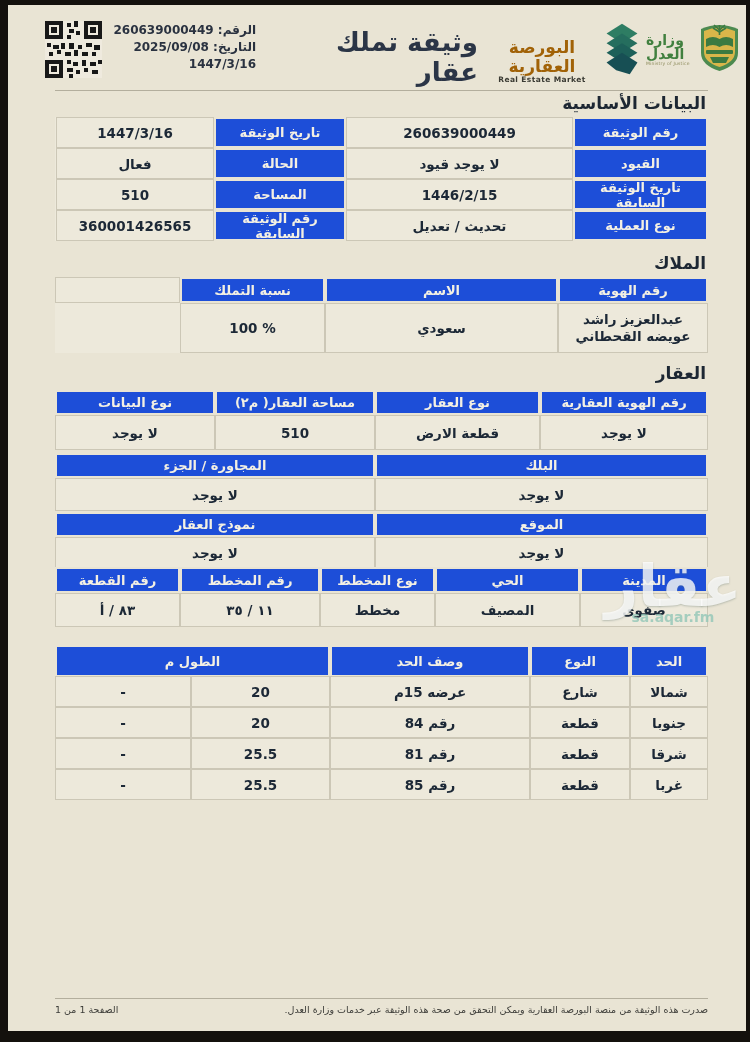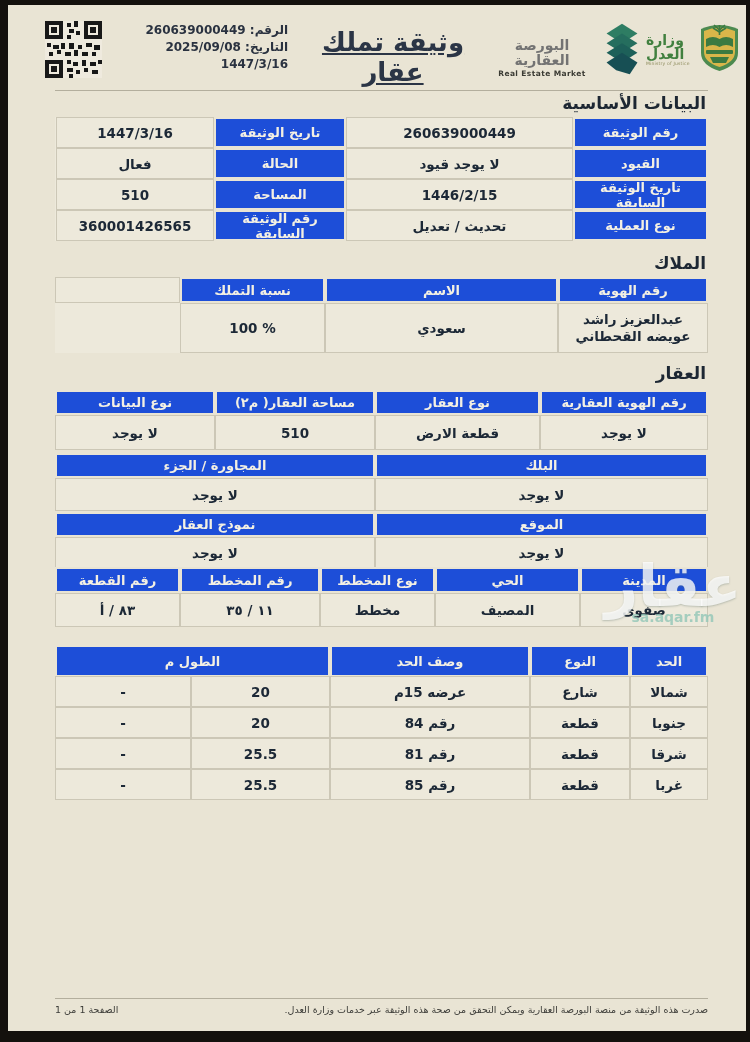--- a/index.html
+++ b/index.html
@@ -2,26 +2,26 @@
 <html lang="ar" dir="rtl"><head>
 <meta charset="utf-8">
 <style>
   html,body{margin:0;padding:0;background:#181511;}
   .stage{position:relative;width:750px;height:1042px;background:#14110d;overflow:hidden;
          font-family:"DejaVu Sans",sans-serif;}
   .page{position:absolute;left:8px;top:5px;right:4px;bottom:11px;background:#e9e4d4;overflow:hidden;}
   
   .qr{position:absolute;left:37px;top:16px;width:57px;height:57px;}
   .meta{position:absolute;left:98px;top:17px;width:150px;text-align:right;
-        color:#2a3240;font-size:12px;font-weight:bold;line-height:1.42;margin-left:32px;}
+        color:#2a3240;font-size:12px;font-weight:bold;line-height:1.42;}
   .meta .hijri{padding-left:18px;}
-  .doc-title{position:absolute;left:300px;top:22px;width:170px;text-align:center;
-        color:#2b3546;font-size:26px;font-weight:bold;text-decoration:underline;}
+  .doc-title{position:absolute;left:300px;top:22px;width:170px;text-align:right;
+        color:#2b3546;font-size:26px;font-weight:bold;}
   .rem{position:absolute;left:484px;top:33px;width:100px;text-align:center;}
-  .rem .ar{color:#737373;font-size:14px;font-weight:bold;line-height:1.1;}
+  .rem .ar{color:#a16207;font-size:17px;font-weight:bold;line-height:1.1;}
   .rem .en{color:#3a3a33;font-size:7.5px;font-weight:bold;letter-spacing:.4px;}
   .rem-mark{position:absolute;left:585px;top:15px;width:58px;height:58px;}
   .moj-text{position:absolute;left:638px;top:28px;width:58px;text-align:left;}
   .moj-text .ar{color:#41803f;font-size:14px;font-weight:bold;line-height:1;}
   .moj-text .en{color:#8f8d5e;font-size:4.5px;letter-spacing:.2px;}
   .moj-emblem{position:absolute;left:690px;top:12px;width:43px;height:56px;}
   .hline{position:absolute;left:47px;width:653px;height:0;border-top:1px solid #b3ae9d;}
   
   .sec-title{position:absolute;right:40px;color:#1d2733;font-size:17px;font-weight:bold;}
   .tbl{position:absolute;left:47px;width:653px;display:grid;background:#ede9db;}

